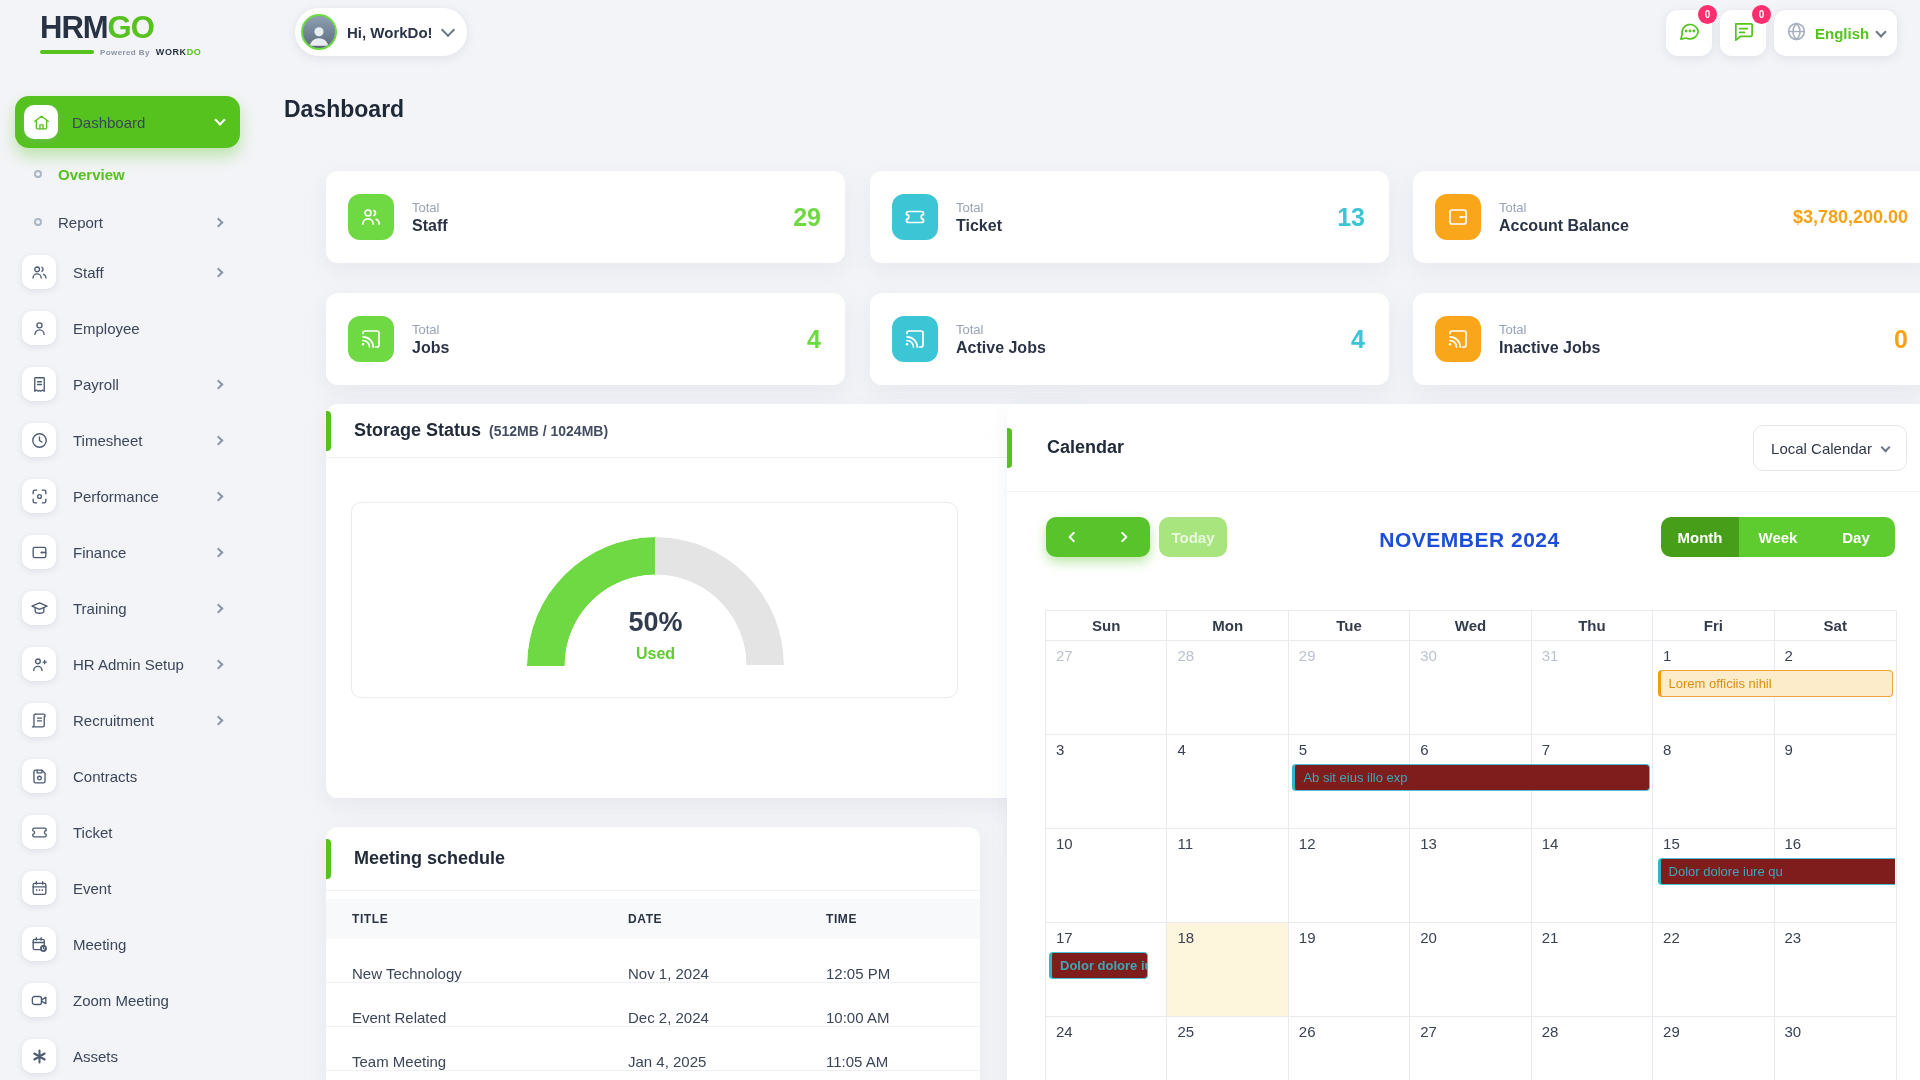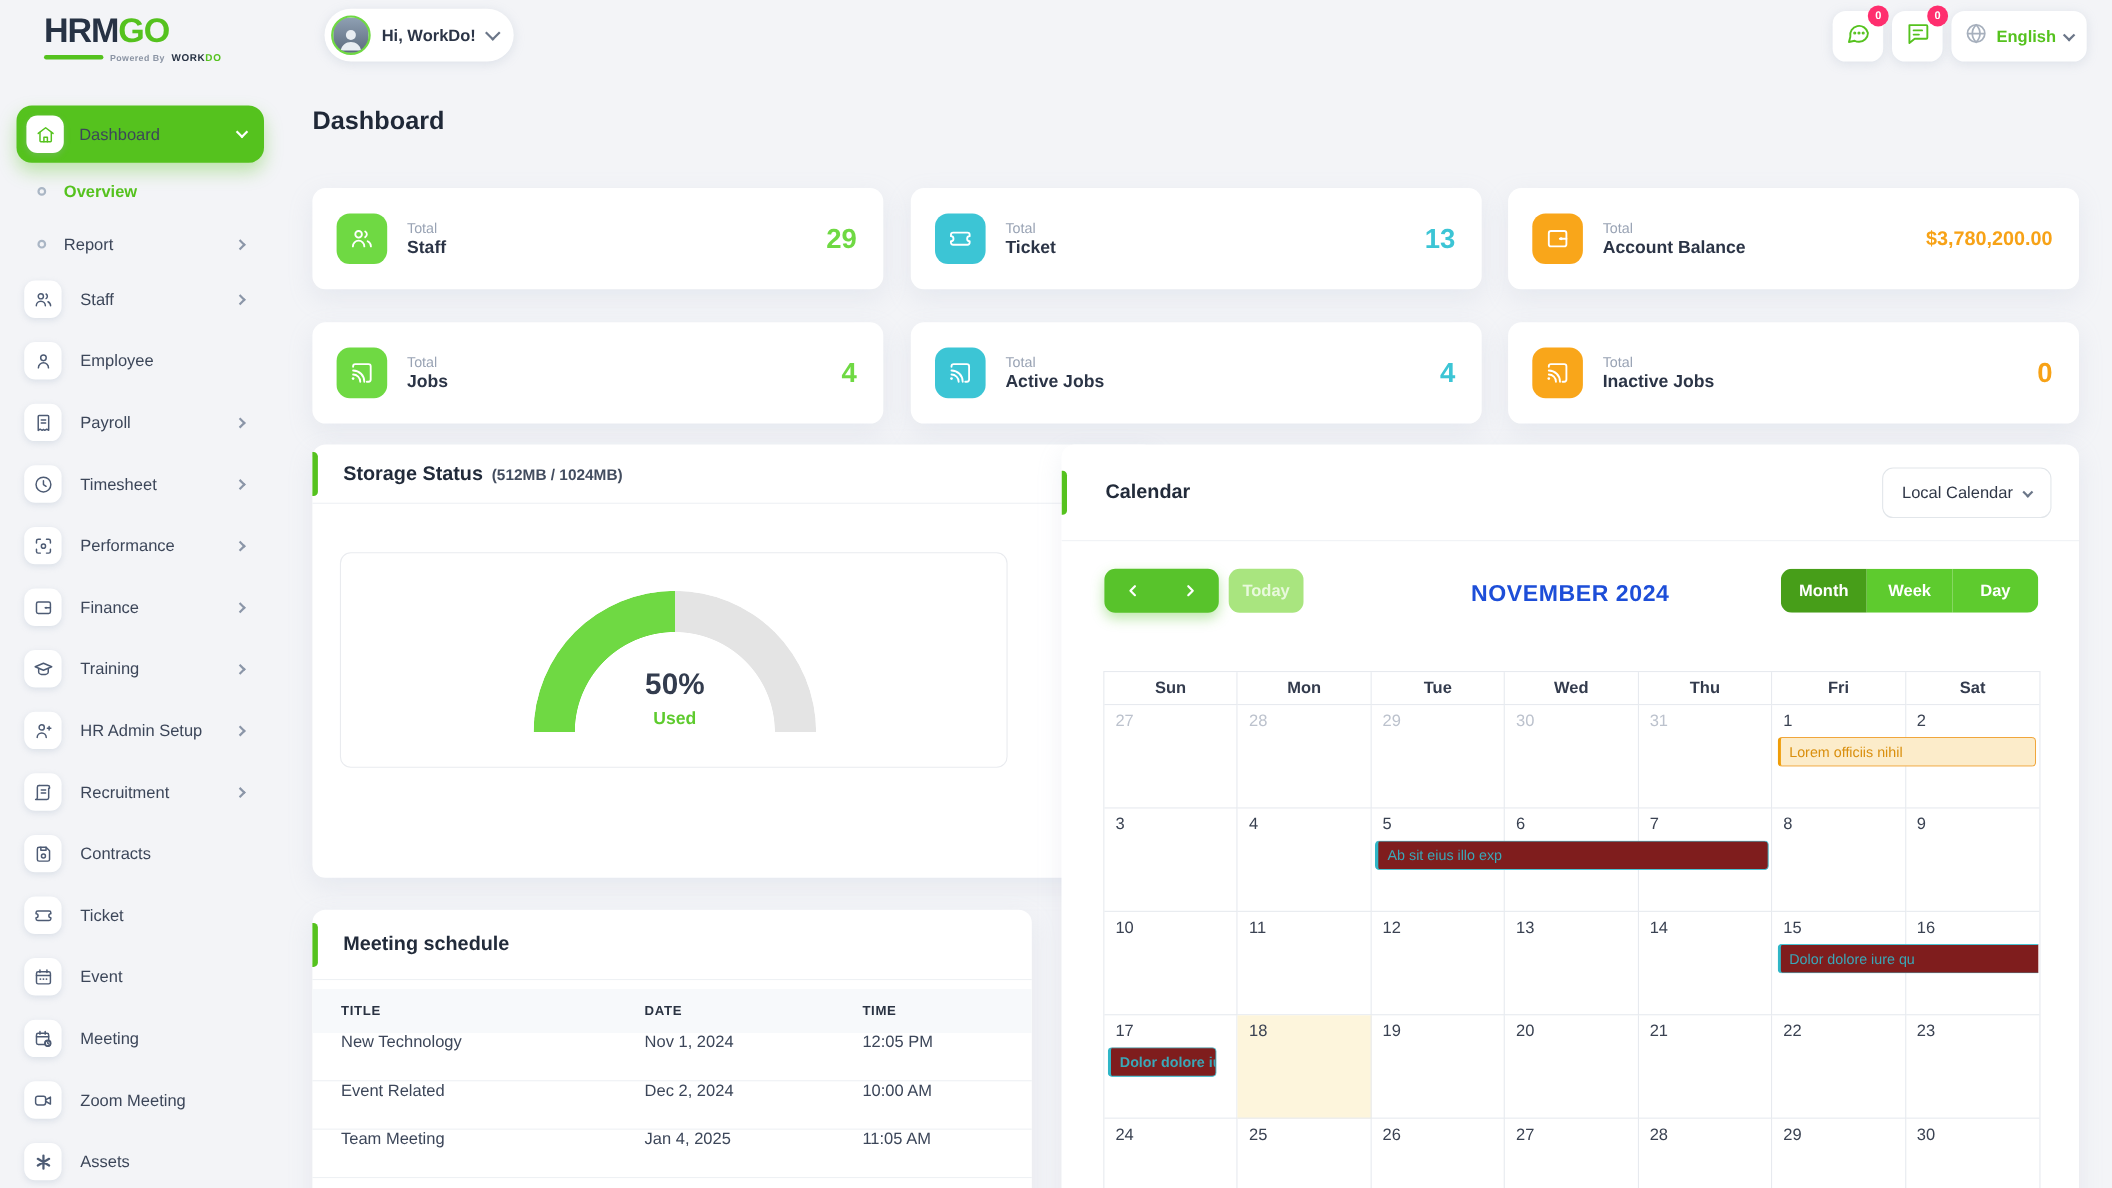--- a/index.html
+++ b/index.html
@@ -55,21 +55,21 @@
   .side-sub { height:20px; padding-left:34px; gap:16px; }
   .side-sub .bullet { width:8px; height:8px; border:2px solid #aab6c5; border-radius:50%; }
   .side-sub.active .lbl { color:#55c21e; font-weight:700; }
   .side-chev { position:absolute; right:28px; width:7px; height:7px;
     border-right:2px solid #8b96a8; border-top:2px solid #8b96a8; transform:rotate(45deg); }
 
   
   #page-title { position:absolute; left:284px; top:96px; font-size:23px; font-weight:700; color:#1f2837; }
 
   .card { position:absolute; background:#fff; border-radius:12px;
-    box-shadow:0 8px 22px rgba(170,185,205,.18); }
+    box-shadow:0 8px 22px rgba(170,185,205,.18);margin-left:42px; }
 
   
   .stat-card { width:519px; height:92px; display:flex; align-items:center; padding:0 24px 0 22px; }
   .stat-ic { width:46px; height:46px; border-radius:12px; display:flex; align-items:center;
     justify-content:center; margin-right:18px; flex-shrink:0; }
   .stat-ic svg { width:24px; height:24px; color:#fff; }
   .stat-txt .pre { font-size:13px; color:#99a3b4; }
   .stat-txt .name { font-size:16px; font-weight:700; color:#2b3446; margin-top:2px; }
   .stat-val { margin-left:auto; font-size:25px; font-weight:700; }
   .stat-val.long { font-size:18px; }
@@ -92,21 +92,21 @@
     font-size:27px; font-weight:700; color:#333c4e; }
   #gauge-used { position:absolute; left:175px; top:142px; width:257px; text-align:center;
     font-size:16px; font-weight:700; color:#5ecb2e; }
 
   #meeting-card { left:284px; top:827px; width:654px; height:280px; }
   #meeting-card .hd { position:absolute; left:0; top:0; right:0; height:64px; border-bottom:1px solid #eef1f4;
     display:flex; align-items:center; padding-left:28px; }
   #meeting-card .accent { top:12px; }
   #meet-table { position:absolute; left:0; top:72px; right:0; }
   .mt-head { display:flex; height:40px; align-items:center; background:#f7f9fb; }
-  .mt-row { display:flex; height:44px; align-items:flex-start; border-bottom:1px solid #eef1f4; }
+  .mt-row { display:flex; height:44px; align-items:flex-end; border-bottom:1px solid #eef1f4; }
   .mt-c1 { width:302px; padding-left:26px; } .mt-c2 { width:198px; } .mt-c3 { flex:1; }
   .mt-head span { font-size:12px; font-weight:800; letter-spacing:.6px; color:#2a3342; }
   .mt-row span { font-size:15px; color:#3c4659; }
 
   #calendar-card { left:965px; top:404px; width:925px; height:706px; overflow:hidden; }
   #calendar-card .hd { position:absolute; left:0; top:0; right:0; height:88px; border-bottom:1px solid #f0f2f5;
     display:flex; align-items:center; padding-left:40px; }
   #calendar-card .accent { top:24px; }
   #cal-select { position:absolute; left:746px; top:21px; width:154px; height:46px;
     border:1px solid #e2e6ea; border-radius:10px; background:#fff; display:flex;

